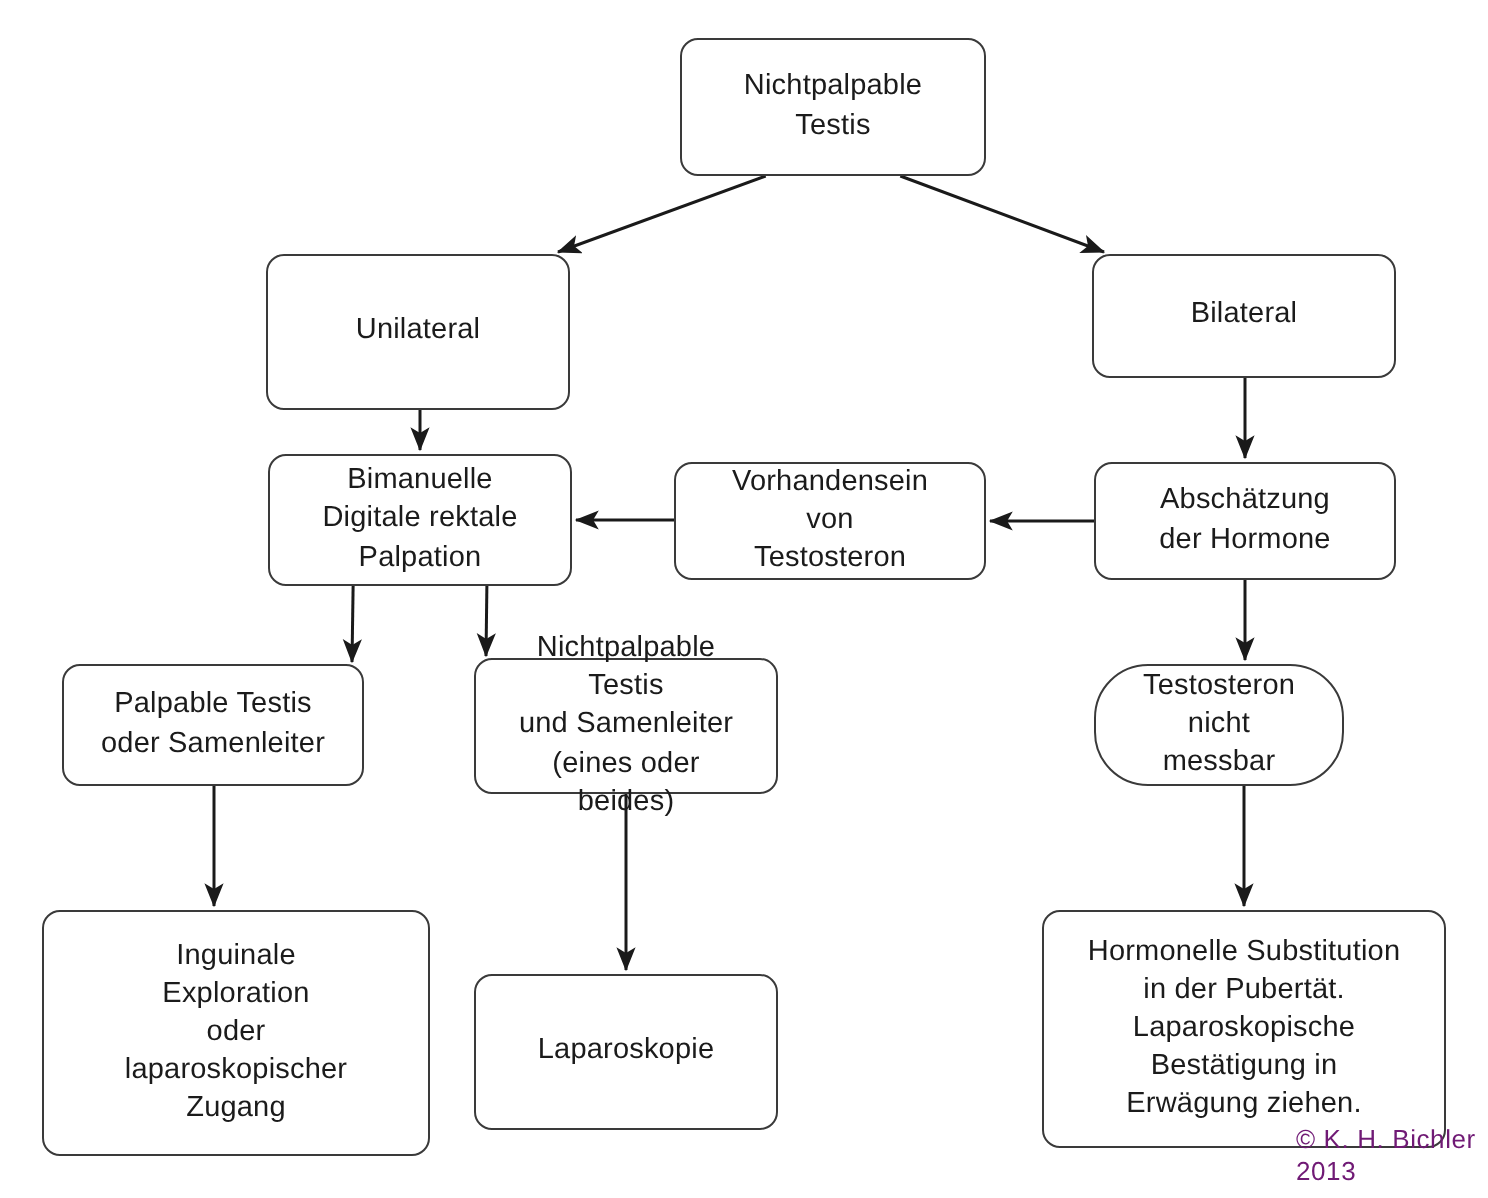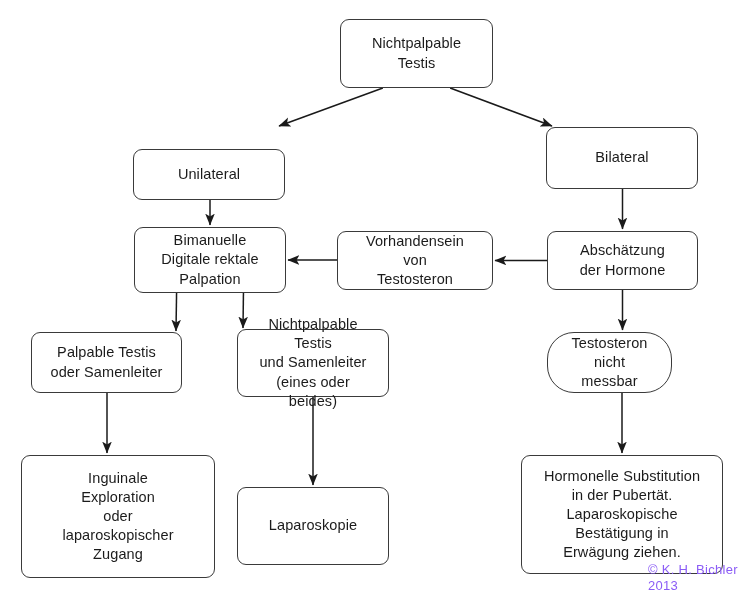--- a/index.html
+++ b/index.html
@@ -35,21 +35,21 @@
     text-align: center;
     color: #1b1b1b;
     font-size: 14.5px;
     line-height: 1.32;
     letter-spacing: 0.1px;
     white-space: pre-line;
     padding: 2px 18px;
   }
   .watermark {
     position: absolute;
-    color: #8b5cf6;
+    color: #701a75;
     font-size: 13px;
     line-height: 1.25;
     text-align: left;
     white-space: pre-line;
     letter-spacing: 0.3px;
   }
 </style>
 </head>
 <body>
 
@@ -72,21 +72,21 @@
         <path d="M243.44,293 L243,328" marker-end="url(#arrowhead)"></path>
         <path d="M622.5,290 L622.5,330" marker-end="url(#arrowhead)"></path>
         <path d="M107,393 L107,453" marker-end="url(#arrowhead)"></path>
         <path d="M313,397 L313,485" marker-end="url(#arrowhead)"></path>
         <path d="M622,393 L622,453" marker-end="url(#arrowhead)"></path>
       </g>
   </svg>
 
   <div id="nodes-layer">
       <div class="node" style="left: 340px; top: 19px; width: 153px; height: 69px;">Nichtpalpable Testis</div>
-      <div class="node" style="left: 133px; top: 127px; width: 152px; height: 51px; margin-top: 22px;">Unilateral</div>
+      <div class="node" style="left: 133px; top: 127px; width: 152px; height: 78px;">Unilateral</div>
       <div class="node" style="left: 546px; top: 127px; width: 152px; height: 62px;">Bilateral</div>
       <div class="node" style="left: 134px; top: 227px; width: 152px; height: 66px;">Bimanuelle
 Digitale rektale
 Palpation</div>
       <div class="node" style="left: 337px; top: 231px; width: 156px; height: 59px;">Vorhandensein von
 Testosteron</div>
       <div class="node" style="left: 547px; top: 231px; width: 151px; height: 59px;">Abschätzung
 der Hormone</div>
       <div class="node" style="left: 31px; top: 332px; width: 151px; height: 61px;">Palpable Testis
 oder Samenleiter</div>

